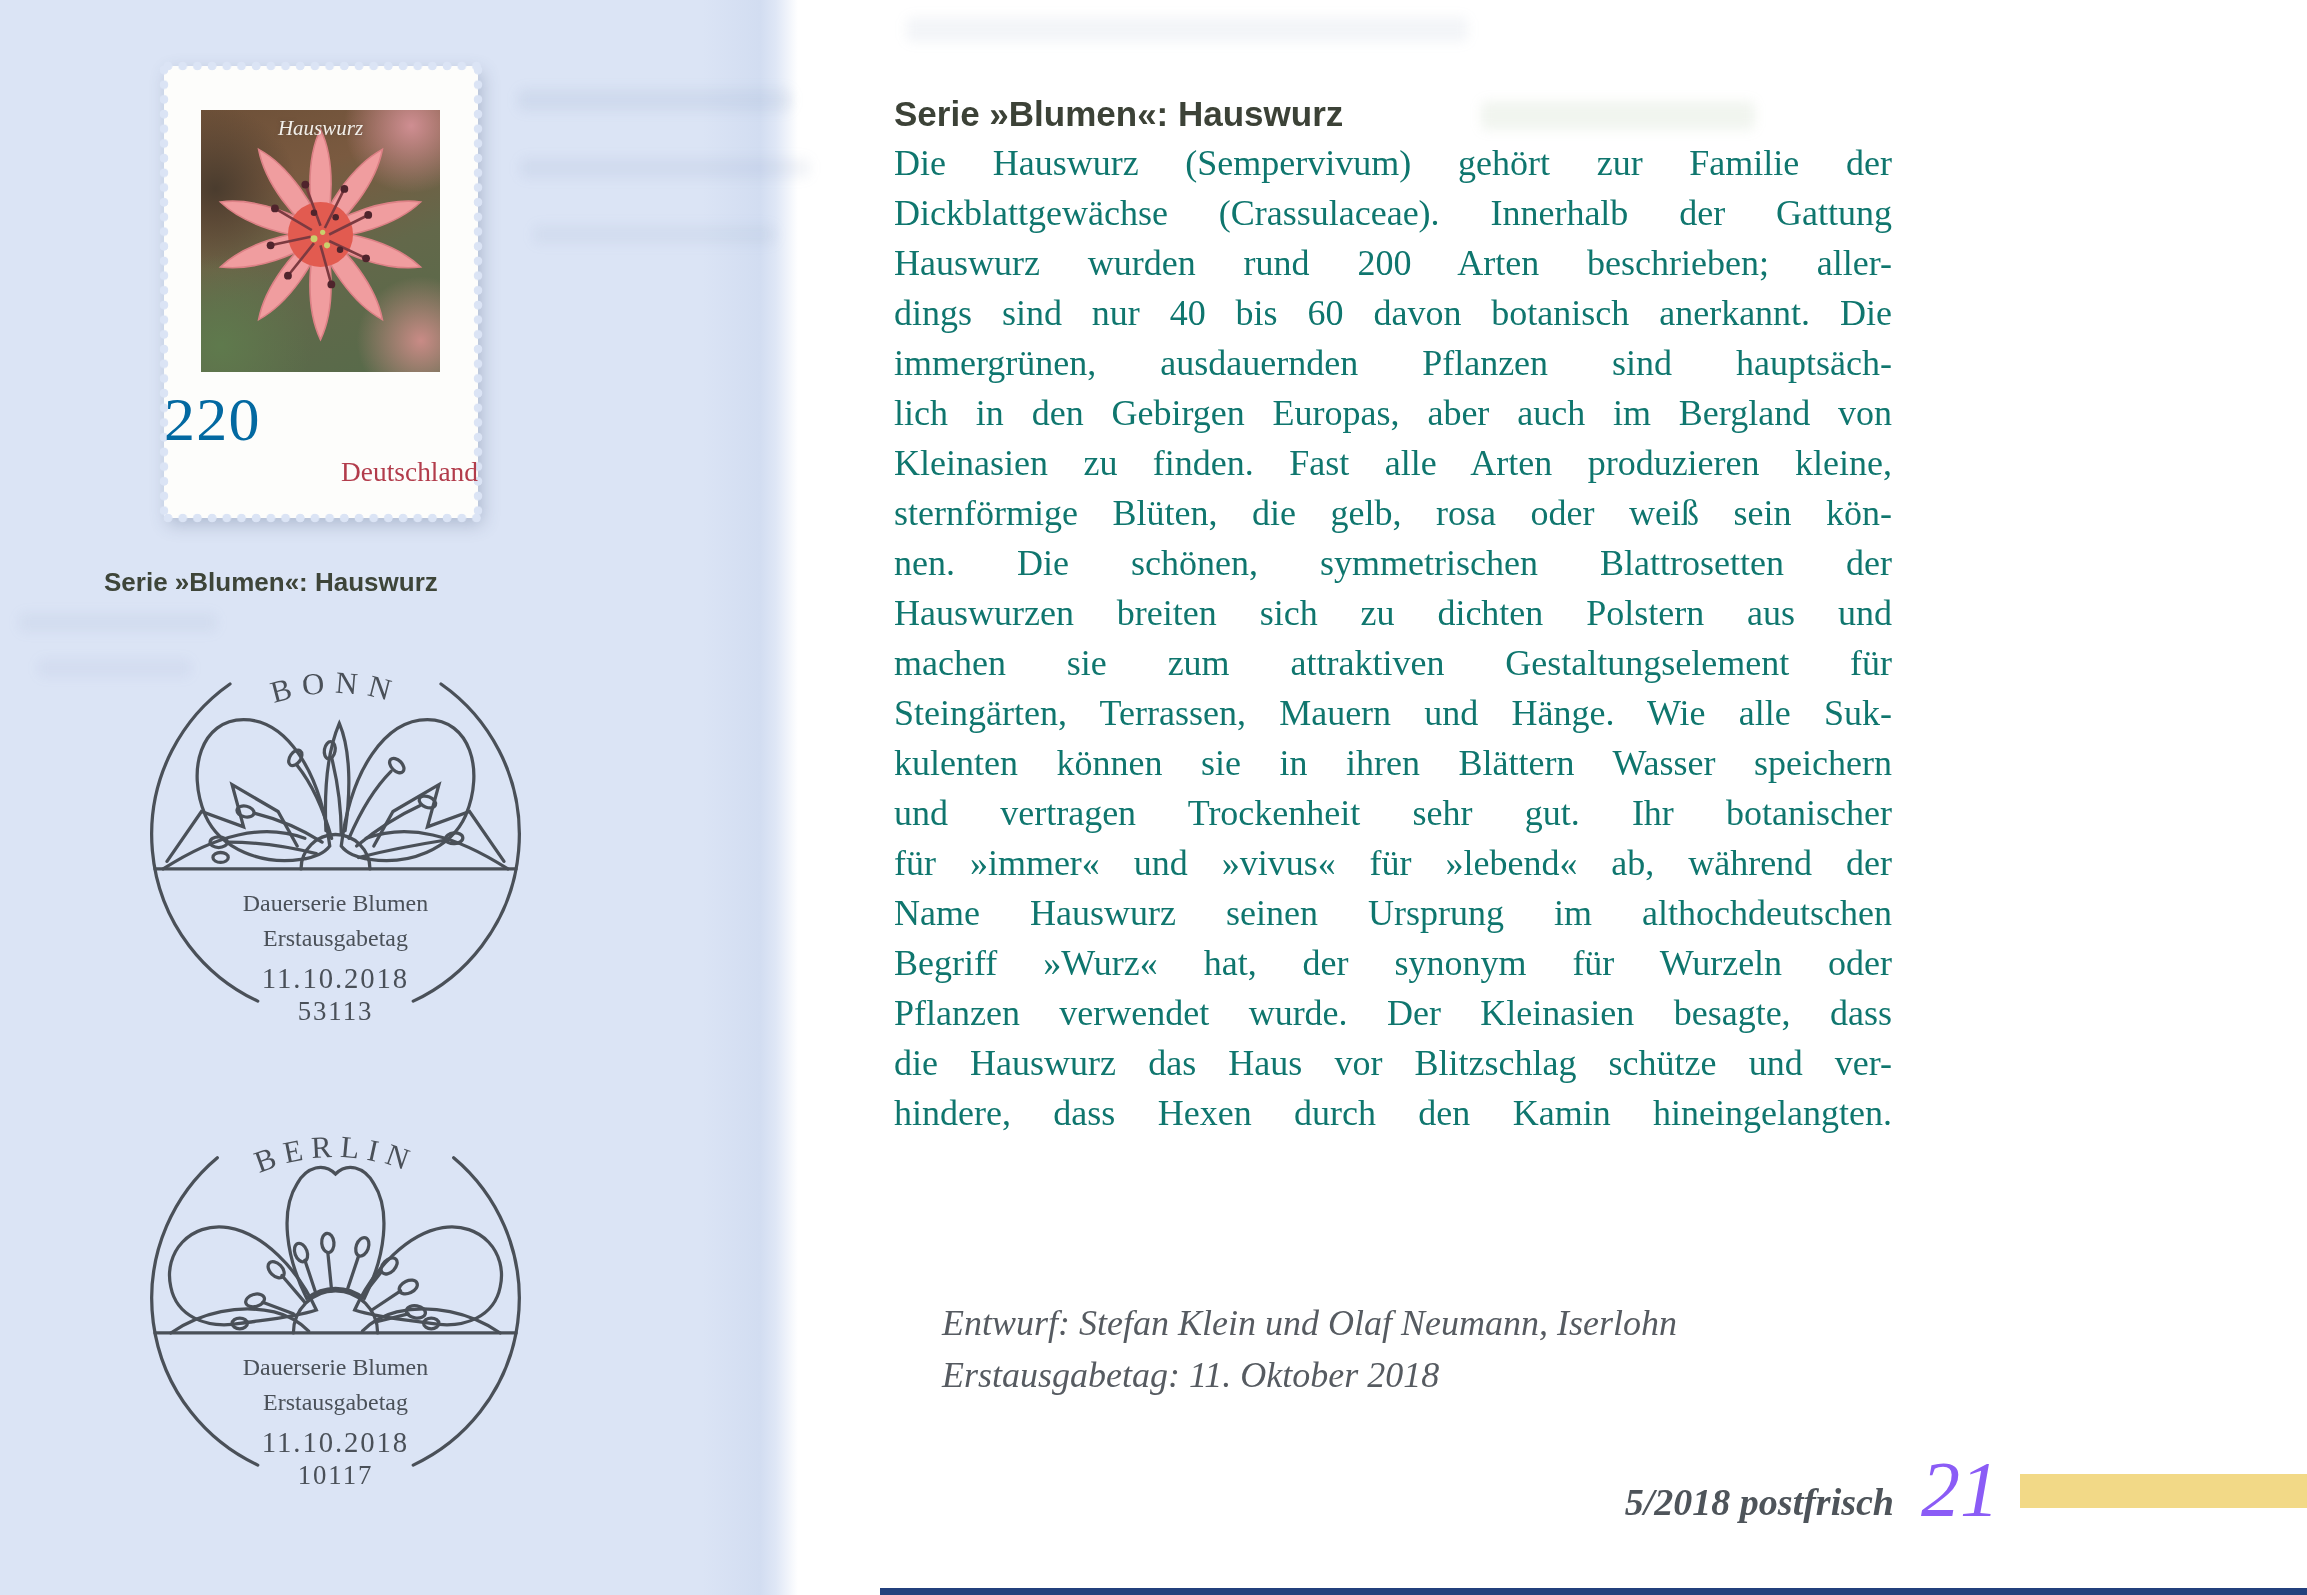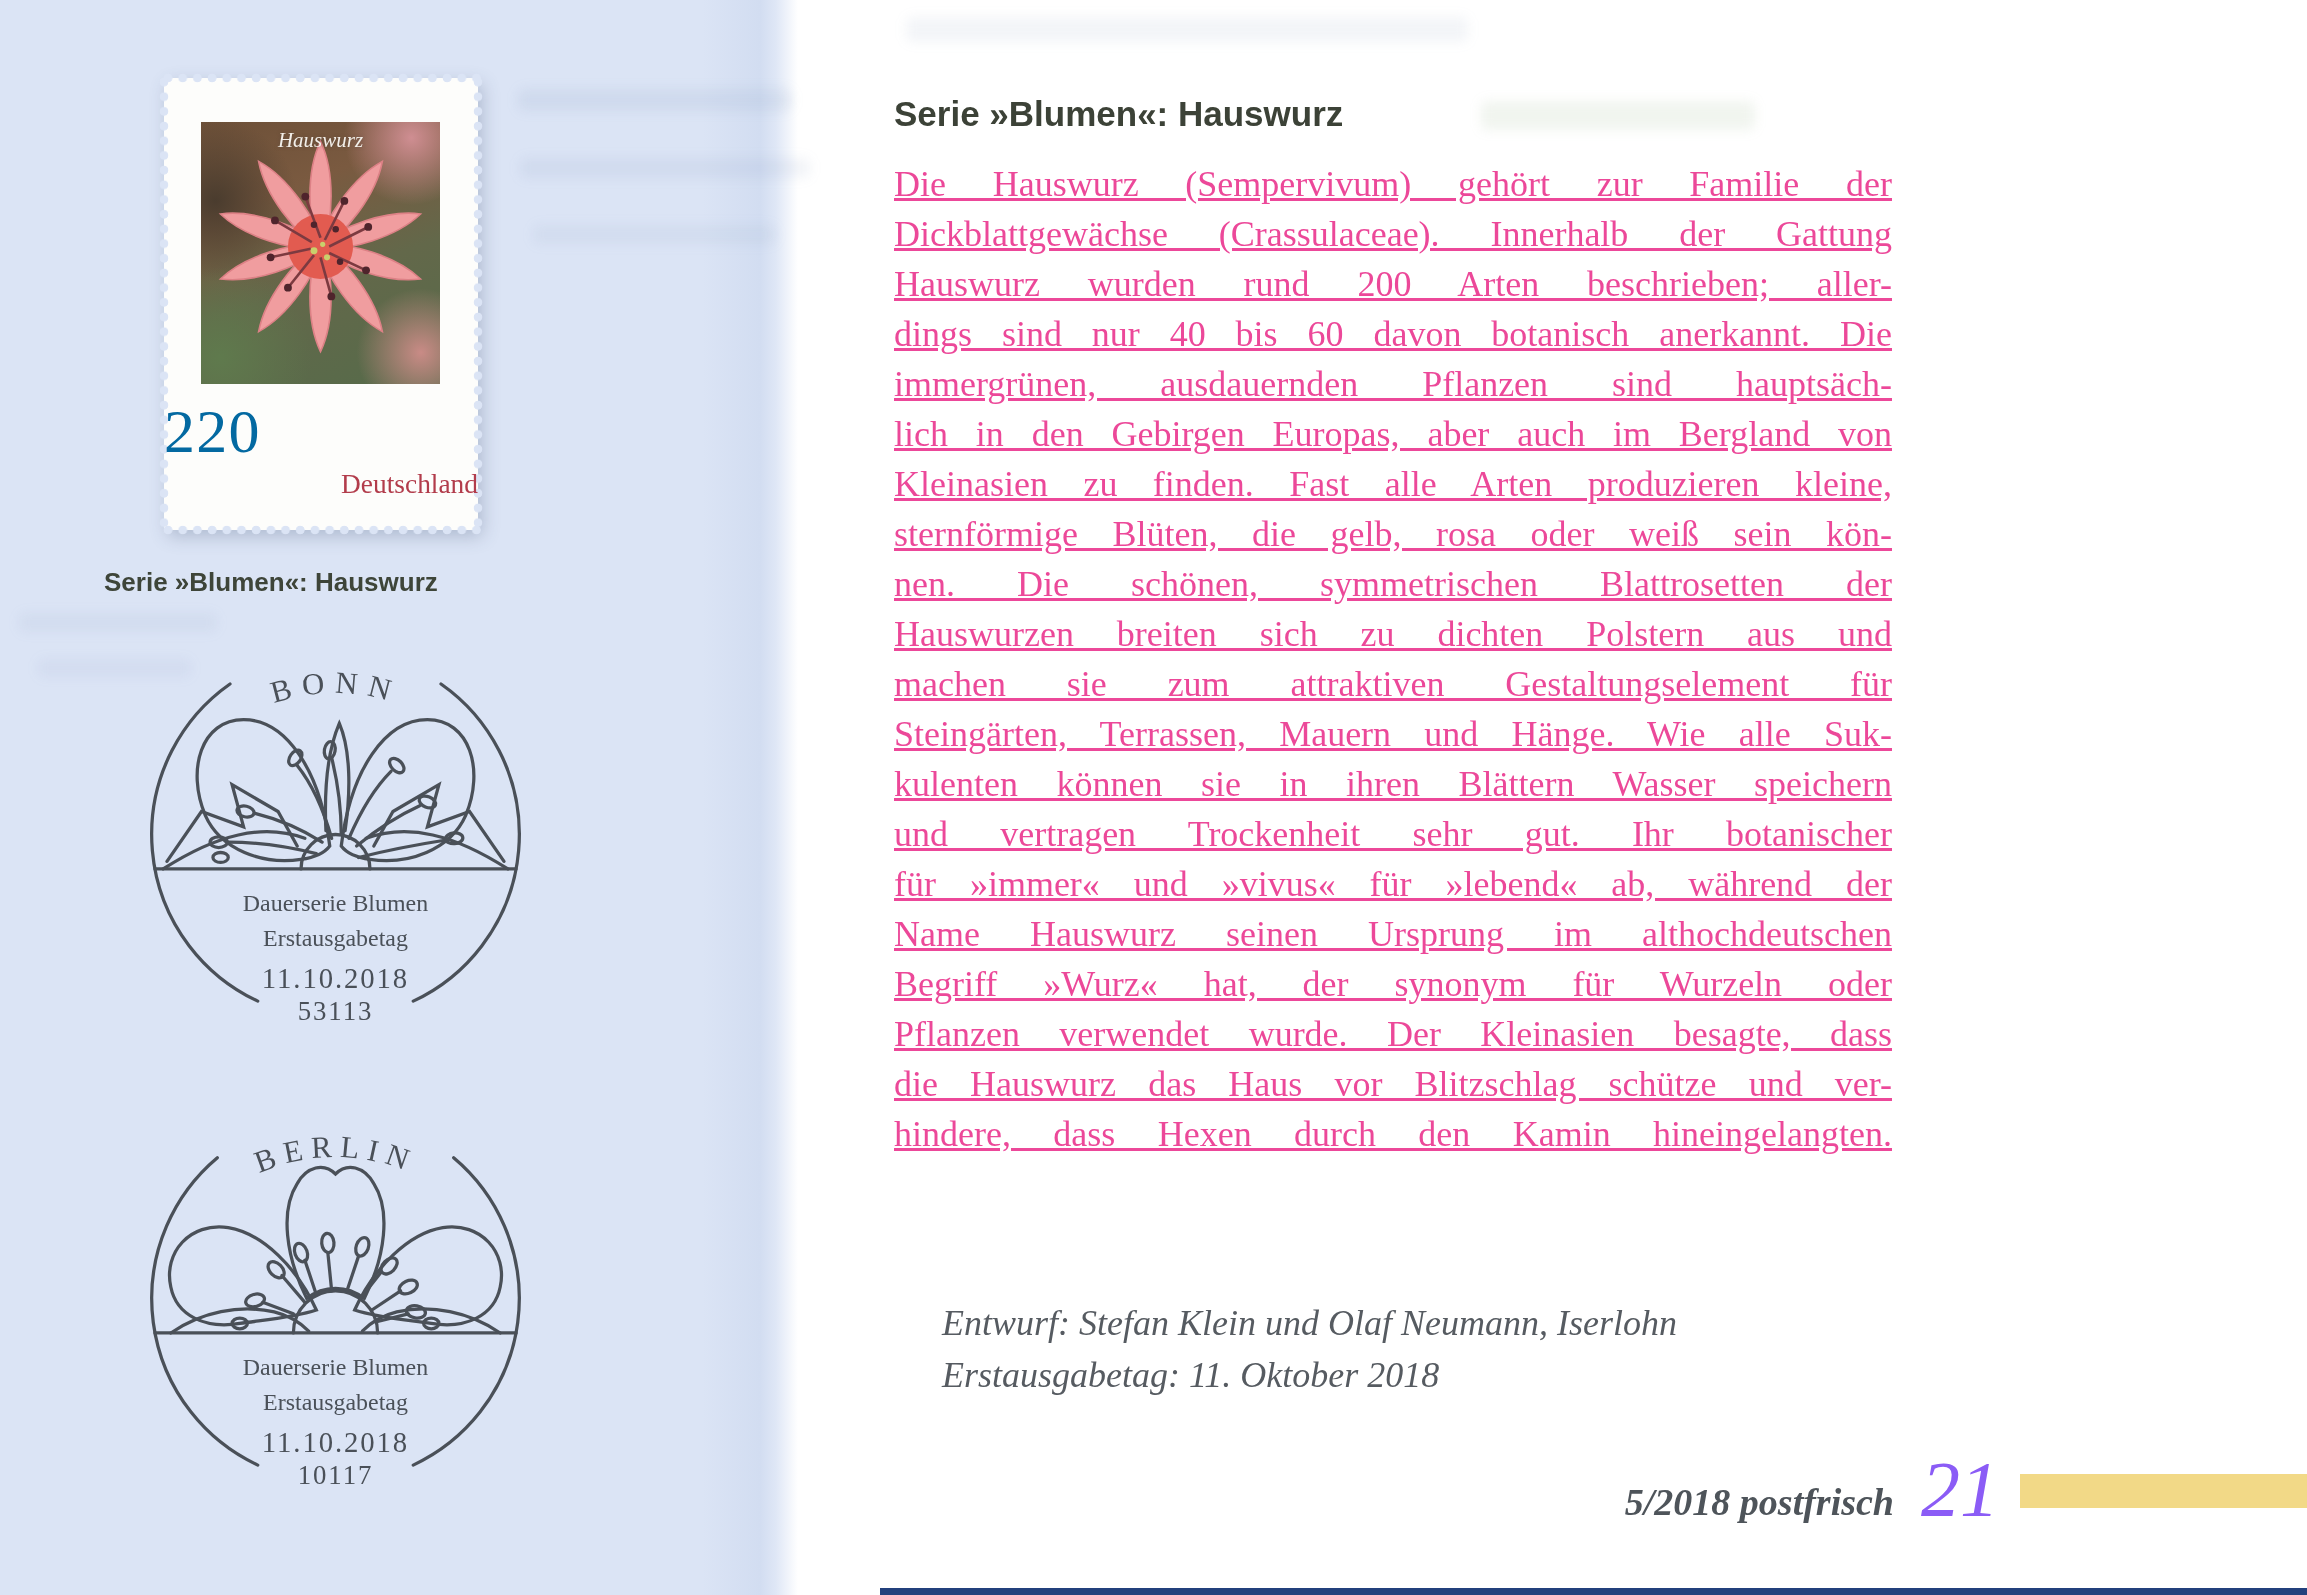--- a/index.html
+++ b/index.html
@@ -7,21 +7,21 @@
           font-family:"Liberation Serif",serif;}
 
   
   .blue-panel{position:absolute;left:0;top:0;width:799px;height:1596px;
     background:linear-gradient(90deg,#dbe4f5 0px,#dbe4f5 702px,#d2ddf1 760px,#dfe7f6 776px,#ffffff 798px);}
 
   
   .ghost{position:absolute;border-radius:6.4px;filter:blur(5.7px);pointer-events:none;}
 
   
-  .stamp{position:absolute;left:164px;top:78px;width:314px;height:452px;background:#fdfdfb;
+  .stamp{position:absolute;left:164px;top:66px;width:314px;height:452px;background:#fdfdfb;
          box-shadow:3.8px 6.4px 16.6px rgba(70,85,120,.30);}
   .perf{position:absolute;}
   .perf-top{left:-2.6px;right:-2.6px;top:-5.1px;height:10.2px;
     background-image:radial-gradient(circle 4.5px at 7px 5.1px,#dbe4f5 4.1px,rgba(0,0,0,0) 4.7px);
     background-size:14.7px 10.2px;background-repeat:repeat-x;}
   .perf-bottom{left:-2.6px;right:-2.6px;bottom:-5.1px;height:10.2px;
     background-image:radial-gradient(circle 4.5px at 7px 5.1px,#dbe4f5 4.1px,rgba(0,0,0,0) 4.7px);
     background-size:14.7px 10.2px;background-repeat:repeat-x;}
   .perf-left{top:-2.6px;bottom:-2.6px;left:-5.1px;width:10.2px;
     background-image:radial-gradient(circle 4.5px at 5.1px 7px,#dbe4f5 4.1px,rgba(0,0,0,0) 4.7px);
@@ -48,22 +48,22 @@
   .caption{position:absolute;left:104px;top:567px;
     font:700 26px "Liberation Sans",sans-serif;color:#3e4539;}
 
   
   .postmark{position:absolute;width:383px;height:383px;}
   .postmark text{font-family:"Liberation Serif",serif;fill:#4a5058;}
 
   
   .heading{position:absolute;left:894px;top:94px;
     font:700 35px "Liberation Sans",sans-serif;color:#3c4237;}
-  .body-col{position:absolute;left:894px;top:159px;width:998px;
-    font:400 36px "Liberation Serif",serif;color:#ec4899;text-decoration:underline;}
+  .body-col{position:absolute;left:894px;top:138px;width:998px;
+    font:400 36px "Liberation Serif",serif;color:#0f766e;}
   .body-col .bl{height:50px;line-height:50px;text-align:justify;text-align-last:justify;white-space:nowrap1;}
   .credits{position:absolute;left:894px;top:1297px;
     font:italic 400 36px "Liberation Serif",serif;color:#565b61;line-height:52px;margin-left:48px;}
 
   
   .footer{position:absolute;right:308px;top:1444px;display:flex;align-items:baseline;gap:27px;}
   .footer-issue{font:italic 600 38px "Liberation Serif",serif;color:#4e545a;}
   .footer-page{font:italic 400 78px "Liberation Serif",serif;color:#8b5cf6;}
   .footer-bar{position:absolute;left:2020px;top:1474px;width:287px;height:34px;background:#f2d987;}
   .bottom-strip{position:absolute;left:880px;top:1588px;width:1427px;height:8.3px;background:#23407c;}

